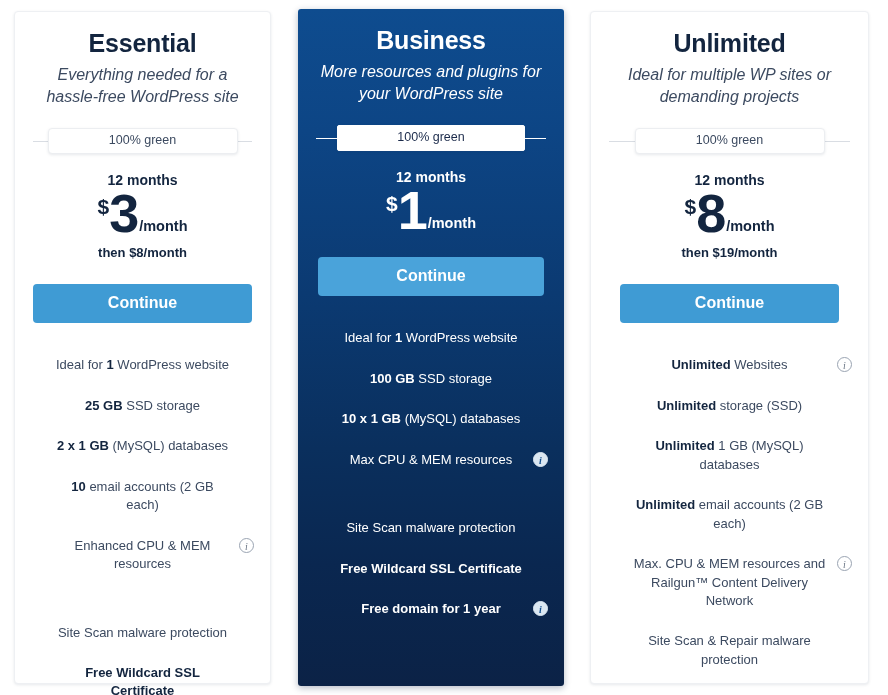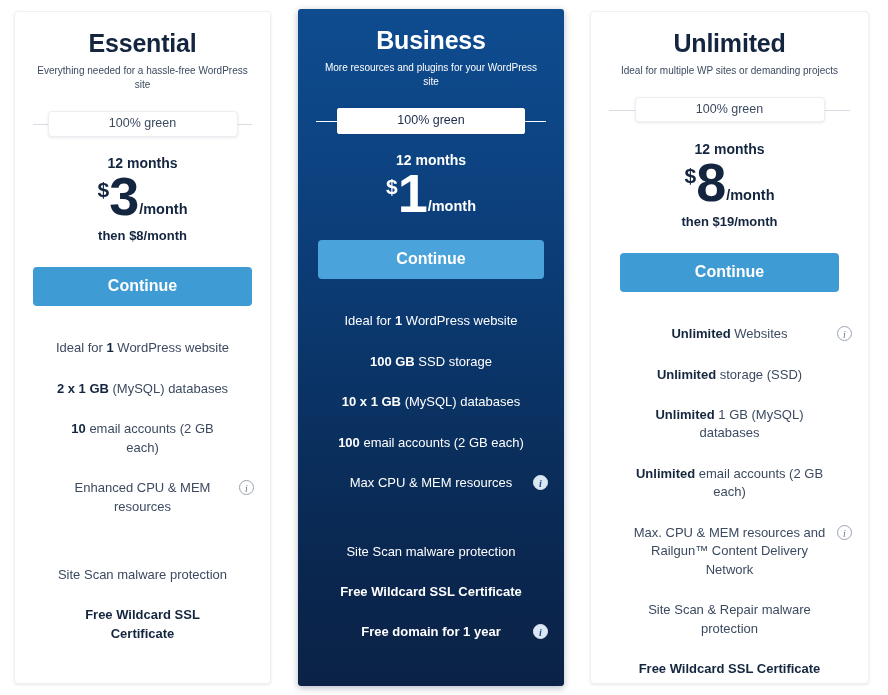--- a/index.html
+++ b/index.html
@@ -67,24 +67,25 @@
     font-size: 25px;
     font-weight: bold;
     letter-spacing: -0.2px;
     line-height: 1.1;
     margin: 0 0 6px 0;
     color: #13253f;
   }
   .card-business .plan-name { color: #ffffff; }
 
   .plan-tagline {
-    font-size: 10px;
+    font-size: 16px;
     line-height: 1.42;
     margin: 0 6px;
     color: #3c4a60;
+    font-style: italic;
   }
   .card-business .plan-tagline { color: #ffffff; }
 
   
   .green-row {
     position: relative;
     margin-top: 19px;
     height: 26px;
     display: flex;
     align-items: center;
@@ -244,20 +245,21 @@
     <div class="term">12 months</div>
     <div class="price">
       <span class="price-currency">$</span>
       <span class="price-amount">3</span>
       <span class="price-period">/month</span>
     </div>
     <div class="then-price">then $8/month</div>
     <button class="continue-btn">Continue</button>
     <ul class="features">
         <li class="feature"><span>Ideal for <b>1</b> WordPress website</span></li>
+        <li class="feature"><span><b>25 GB</b> SSD storage</span></li>
         <li class="feature"><span><b>2 x 1 GB</b> (MySQL) databases</span></li>
         <li class="feature"><span><b>10</b> email accounts (2 GB each)</span></li>
         <li class="feature"><span>Enhanced CPU &amp; MEM resources</span><span class="info-icon">i</span></li>
         <li class="feature gap-before"><span>Site Scan malware protection</span></li>
         <li class="feature strong"><span>Free Wildcard SSL Certificate</span></li>
       </ul>
   </div>
 
   <div class="card card-business">
     <div class="plan-name">Business</div>
@@ -269,21 +271,20 @@
     <div class="price">
       <span class="price-currency">$</span>
       <span class="price-amount">1</span>
       <span class="price-period">/month</span>
     </div>
     <button class="continue-btn">Continue</button>
     <ul class="features">
         <li class="feature"><span>Ideal for <b>1</b> WordPress website</span></li>
         <li class="feature"><span><b>100 GB</b> SSD storage</span></li>
         <li class="feature"><span><b>10 x 1 GB</b> (MySQL) databases</span></li>
-        <li class="feature"><span><b>100</b> email accounts (2 GB each)</span></li>
         <li class="feature"><span>Max CPU &amp; MEM resources</span><span class="info-icon">i</span></li>
         <li class="feature gap-before"><span>Site Scan malware protection</span></li>
         <li class="feature strong"><span>Free Wildcard SSL Certificate</span></li>
         <li class="feature strong"><span>Free domain for 1 year</span><span class="info-icon">i</span></li>
       </ul>
   </div>
 
   <div class="card card-unlimited">
     <div class="plan-name">Unlimited</div>
     <div class="plan-tagline">Ideal for multiple WP sites or demanding projects</div>

